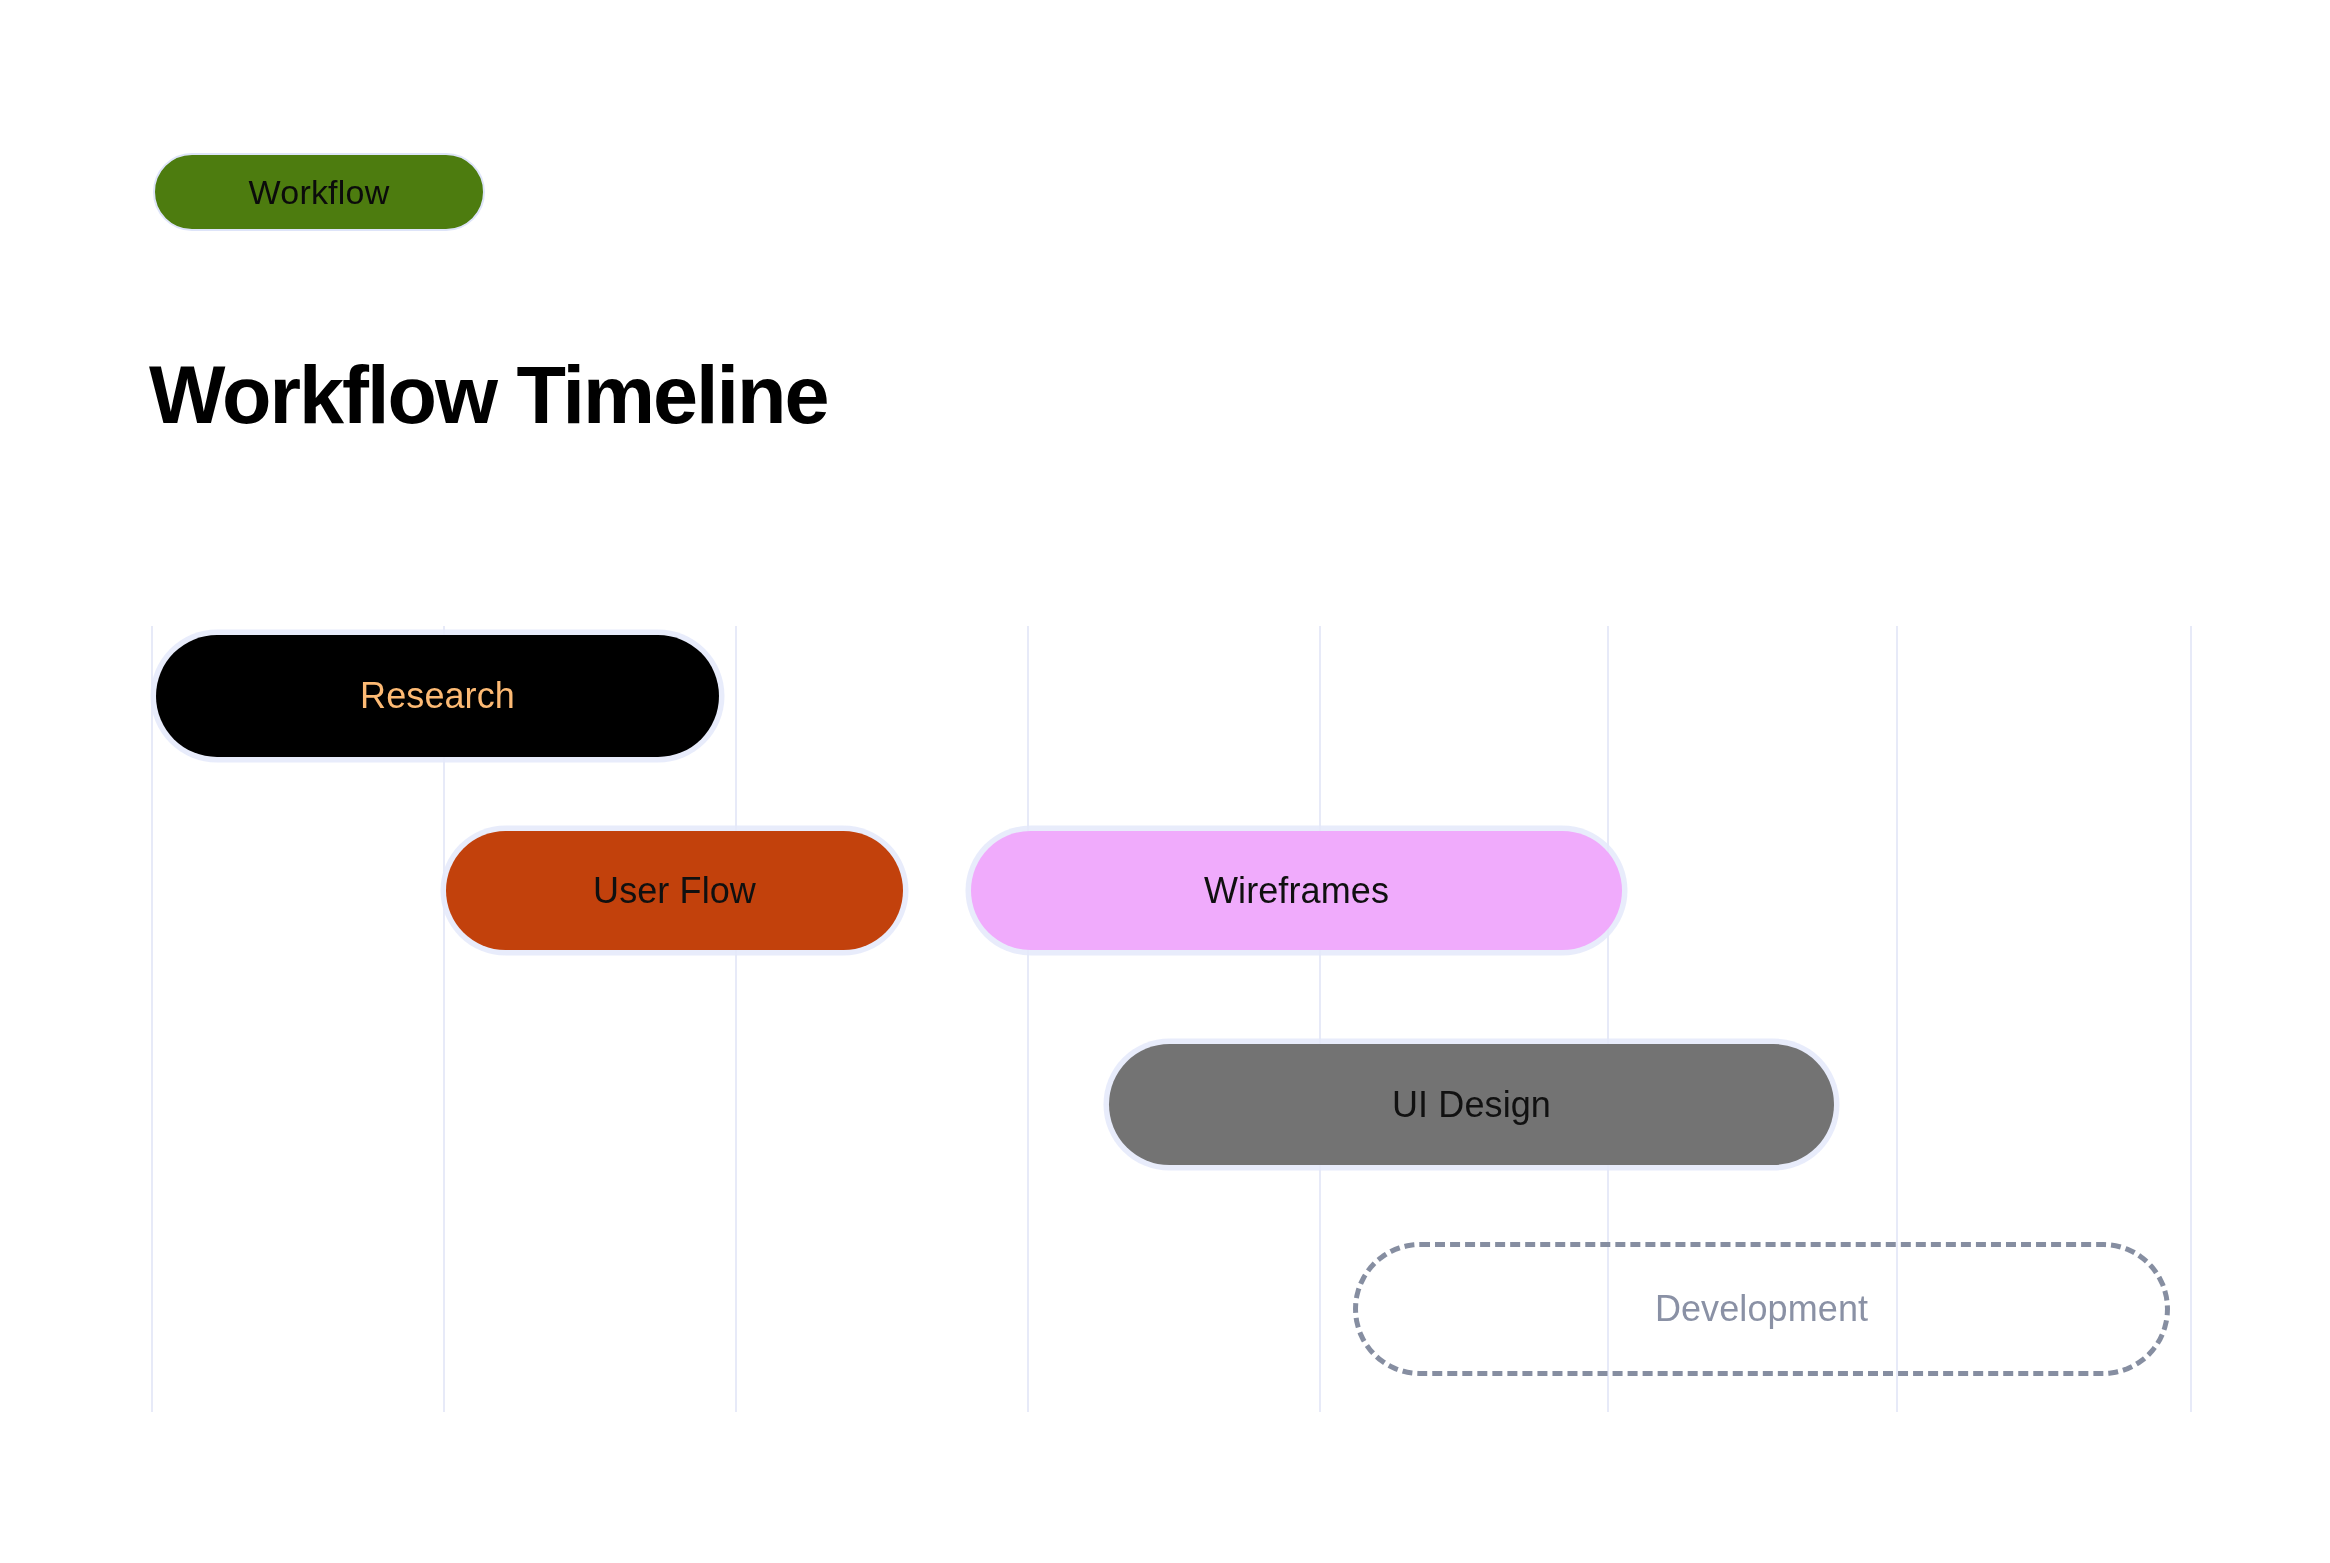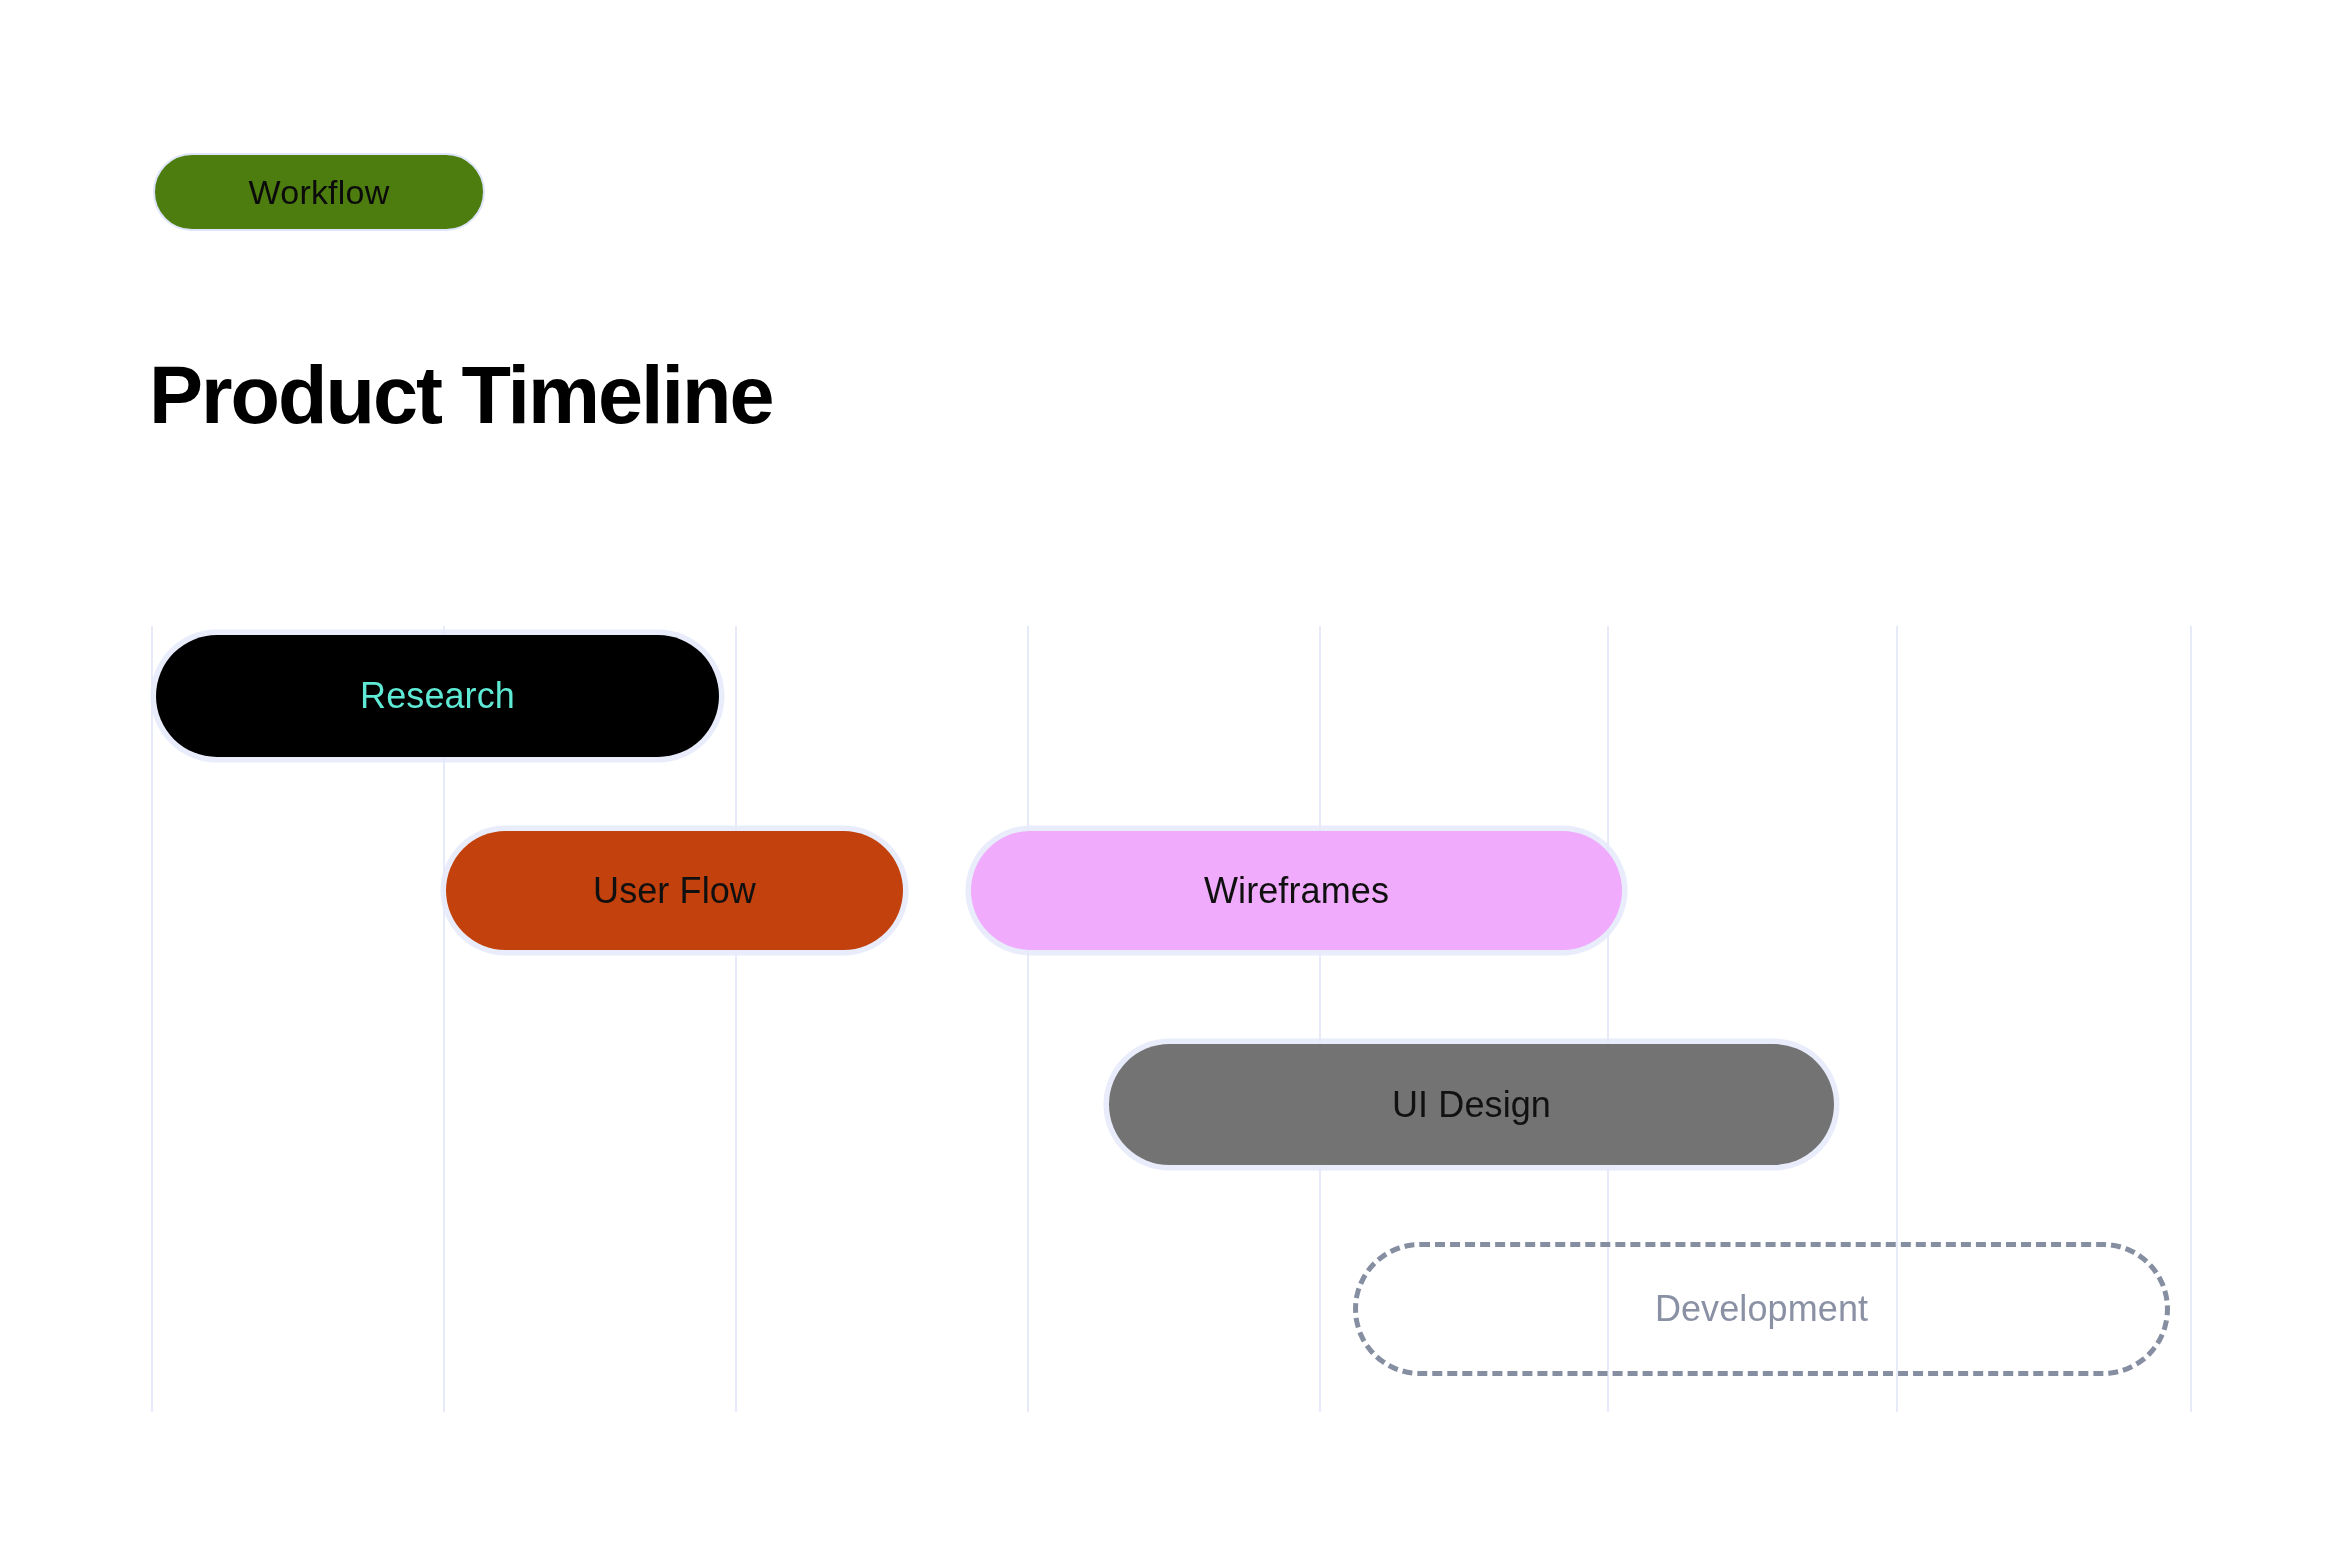--- a/index.html
+++ b/index.html
@@ -94,34 +94,34 @@
 </style>
 </head>
 <body>
 
 <div class="page">
 
   <div class="badge">
     <span>Workflow</span>
   </div>
 
-  <h1 class="page-title">Product Timeline</h1>
+  <h1 class="page-title">Workflow Timeline</h1>
 
   <div class="chart">
 
     <div class="gridline" style="left:151px"></div>
     <div class="gridline" style="left:443px"></div>
     <div class="gridline" style="left:735px"></div>
     <div class="gridline" style="left:1027px"></div>
     <div class="gridline" style="left:1319px"></div>
     <div class="gridline" style="left:1607px"></div>
     <div class="gridline" style="left:1896px"></div>
     <div class="gridline" style="left:2190px"></div>
 
-    <div class="bar solid" style="left:156px; top:635px; width:563px; height:122px; background:#000000; color:#5eead4;">
+    <div class="bar solid" style="left:156px; top:635px; width:563px; height:122px; background:#000000; color:#fdba74;">
       <span class="bar-label">Research</span>
     </div>
 
     <div class="bar solid" style="left:446px; top:831px; width:457px; height:119px; background:#c2410c; color:#101010;">
       <span class="bar-label">User Flow</span>
     </div>
 
     <div class="bar solid" style="left:971px; top:831px; width:651px; height:119px; background:#f0abfc; color:#101010;">
       <span class="bar-label">Wireframes</span>
     </div>

